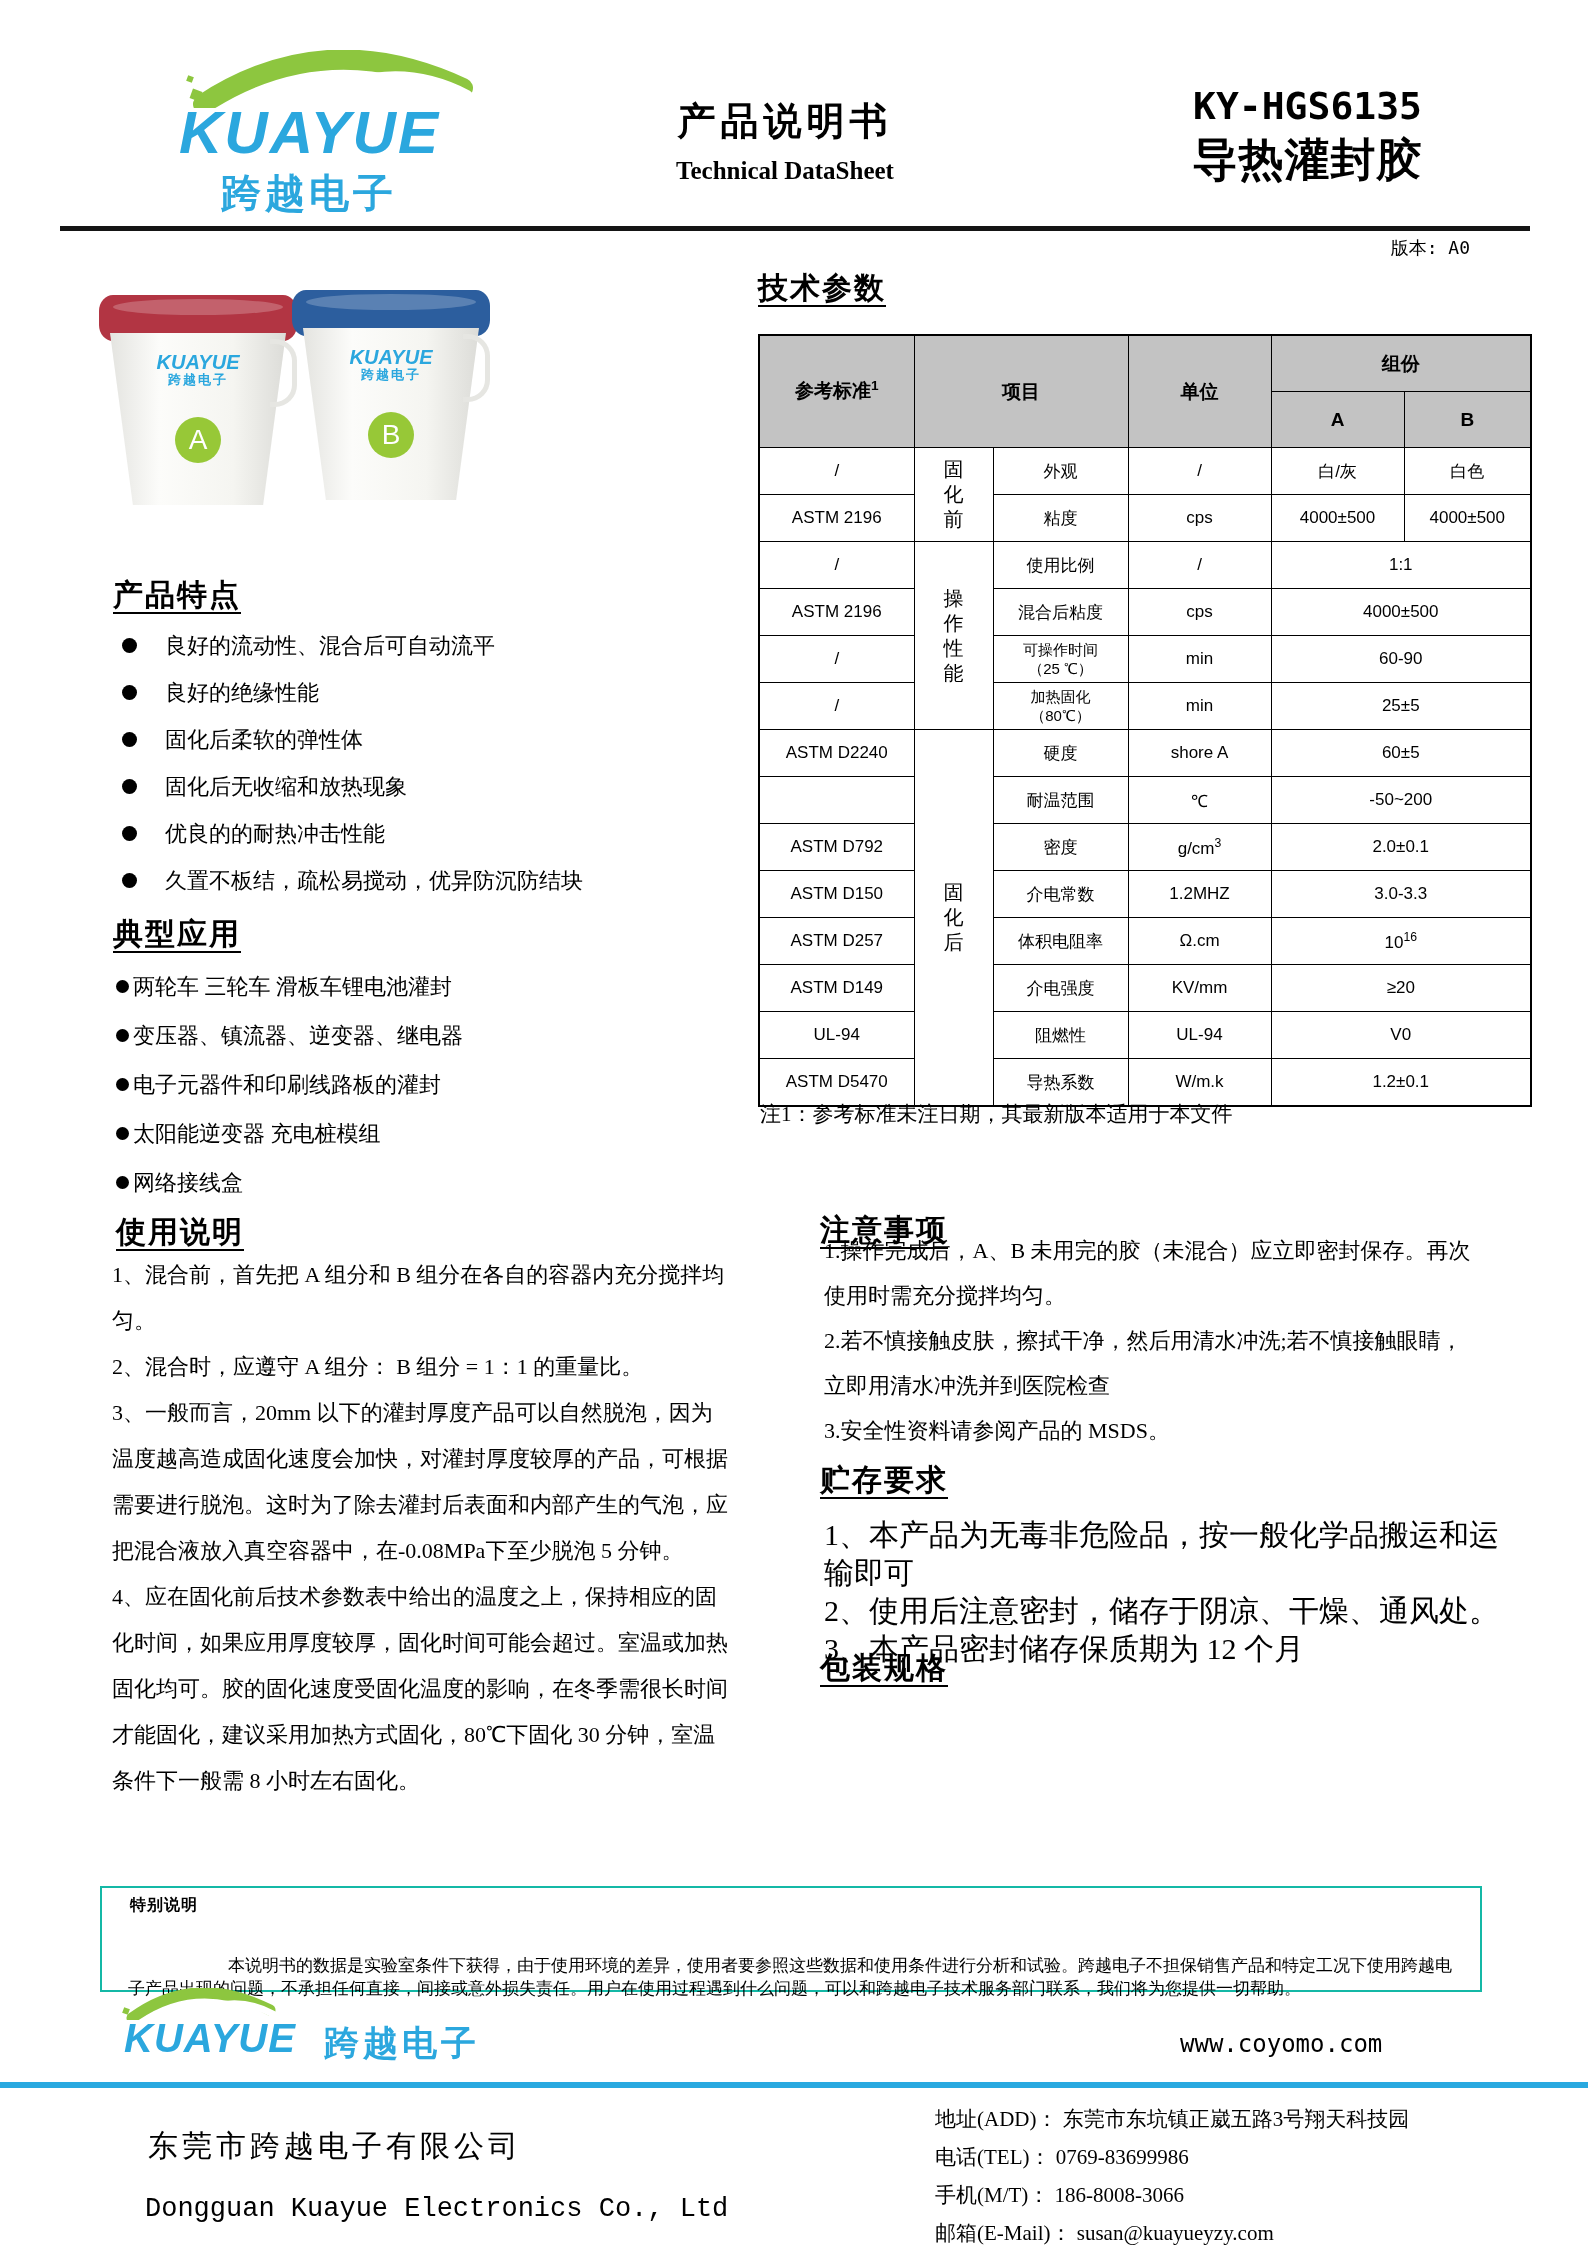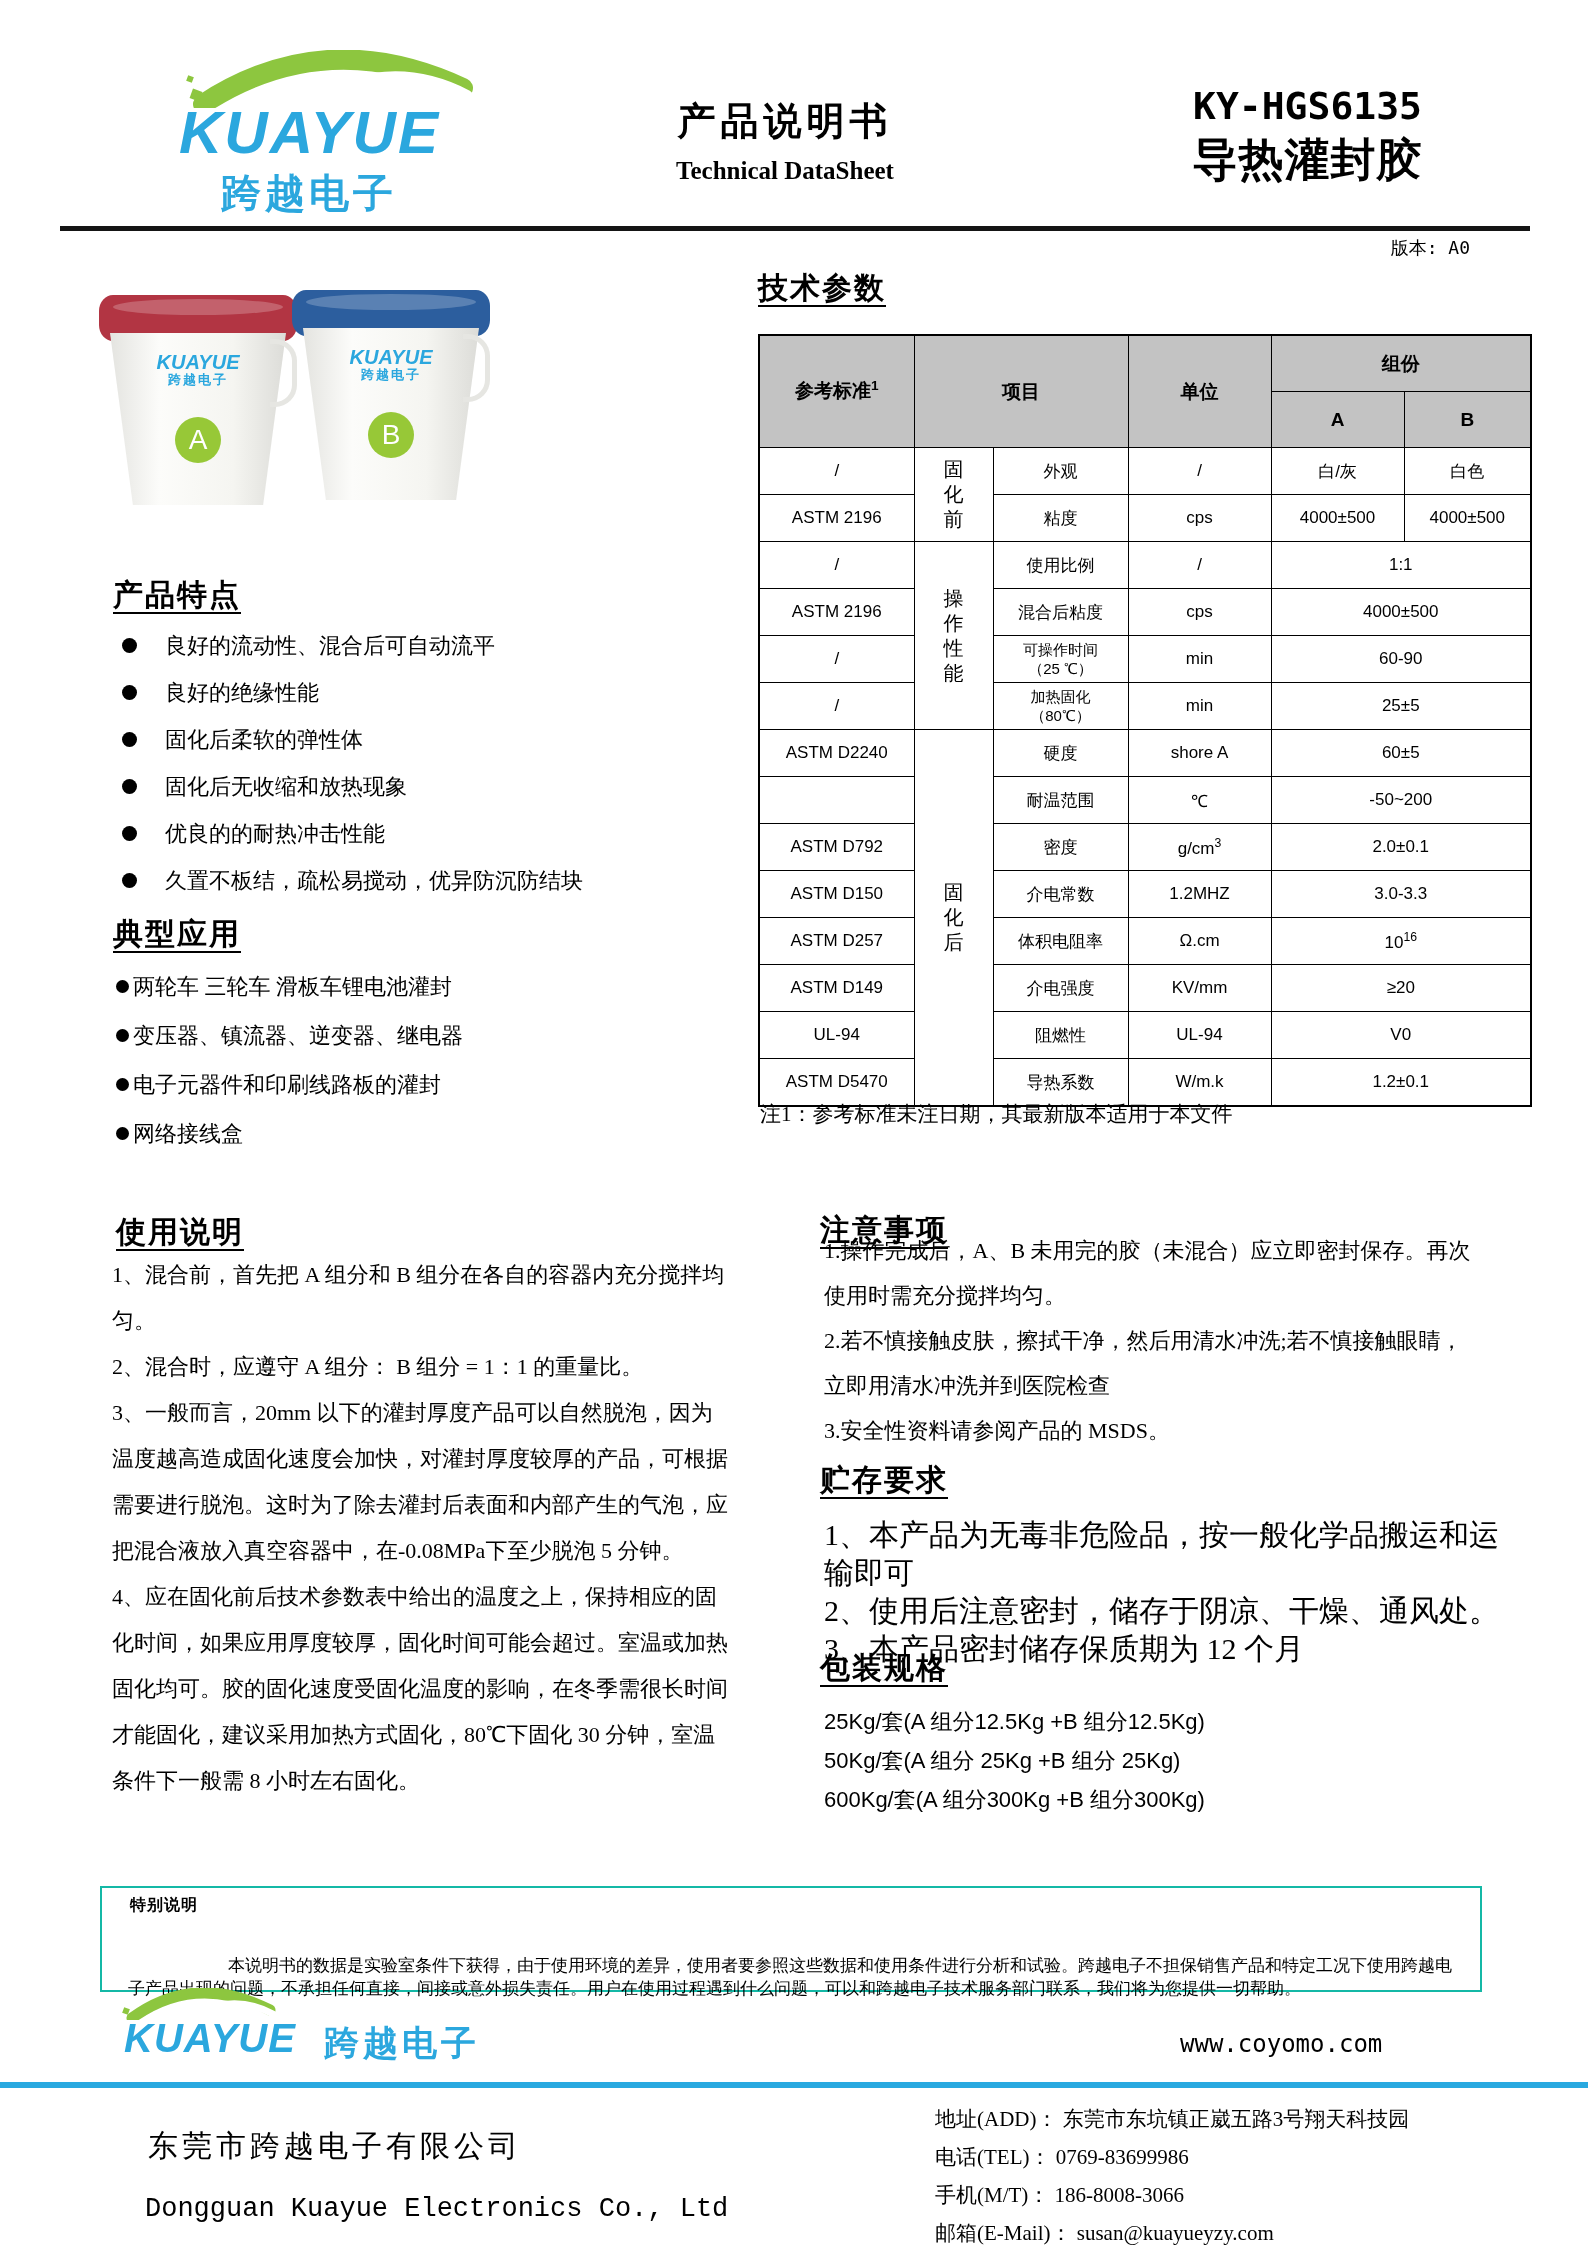--- a/index.html
+++ b/index.html
@@ -192,20 +192,24 @@
     <div class="li">
         <span class="dot"></span>
         <span>变压器、镇流器、逆变器、继电器</span>
       </div>
     <div class="li">
         <span class="dot"></span>
         <span>电子元器件和印刷线路板的灌封</span>
       </div>
     <div class="li">
         <span class="dot"></span>
+        <span>太阳能逆变器 充电桩模组</span>
+      </div>
+    <div class="li">
+        <span class="dot"></span>
         <span>网络接线盒</span>
       </div>
   </div>
 
   <div class="h-sec" style="left:116px; top:1212px;">使用说明</div>
   <div class="usage-body">
     <p>1、混合前，首先把 A 组分和 B 组分在各自的容器内充分搅拌均匀。</p>
     <p>2、混合时，应遵守 A 组分： B 组分 = 1：1 的重量比。</p>
     <p>3、一般而言，20mm 以下的灌封厚度产品可以自然脱泡，因为温度越高造成固化速度会加快，对灌封厚度较厚的产品，可根据需要进行脱泡。这时为了除去灌封后表面和内部产生的气泡，应把混合液放入真空容器中，在-0.08MPa下至少脱泡 5 分钟。</p>
     <p>4、应在固化前后技术参数表中给出的温度之上，保持相应的固化时间，如果应用厚度较厚，固化时间可能会超过。室温或加热固化均可。胶的固化速度受固化温度的影响，在冬季需很长时间才能固化，建议采用加热方式固化，80℃下固化 30 分钟，室温条件下一般需 8 小时左右固化。</p>
@@ -346,25 +350,20 @@
   </div>
 
   <div class="h-sec" style="left:820px; top:1460px;">贮存要求</div>
   <div class="list38" style="left:824px; top:1516px;">
     <p>1、本产品为无毒非危险品，按一般化学品搬运和运输即可</p>
     <p>2、使用后注意密封，储存于阴凉、干燥、通风处。</p>
     <p>3、本产品密封储存保质期为 12 个月</p>
   </div>
 
   <div class="h-sec" style="left:820px; top:1648px;">包装规格</div>
-  <div class="pack" style="left:824px; top:1702px;">
-    <p>25Kg/套(A 组分12.5Kg +B 组分12.5Kg)</p>
-    <p>50Kg/套(A 组分 25Kg +B 组分 25Kg)</p>
-    <p>600Kg/套(A 组分300Kg +B 组分300Kg)</p>
-  </div>
 
   <div class="special">
     <div class="t">特别说明</div>
     <div class="b">本说明书的数据是实验室条件下获得，由于使用环境的差异，使用者要参照这些数据和使用条件进行分析和试验。跨越电子不担保销售产品和特定工况下使用跨越电子产品出现的问题，不承担任何直接，间接或意外损失责任。用户在使用过程遇到什么问题，可以和跨越电子技术服务部门联系，我们将为您提供一切帮助。</div>
   </div>
 
   <div class="f-logo">
     <svg width="160" height="32" viewBox="0 0 160 32">
       <path d="M12 30 Q 75 -16 150 22" stroke="#8dc63f" stroke-width="11" fill="none" stroke-linecap="round"></path>
       <path d="M70 29 Q 112 4 153 26" stroke="#ffffff" stroke-width="7" fill="none" stroke-linecap="round"></path>

